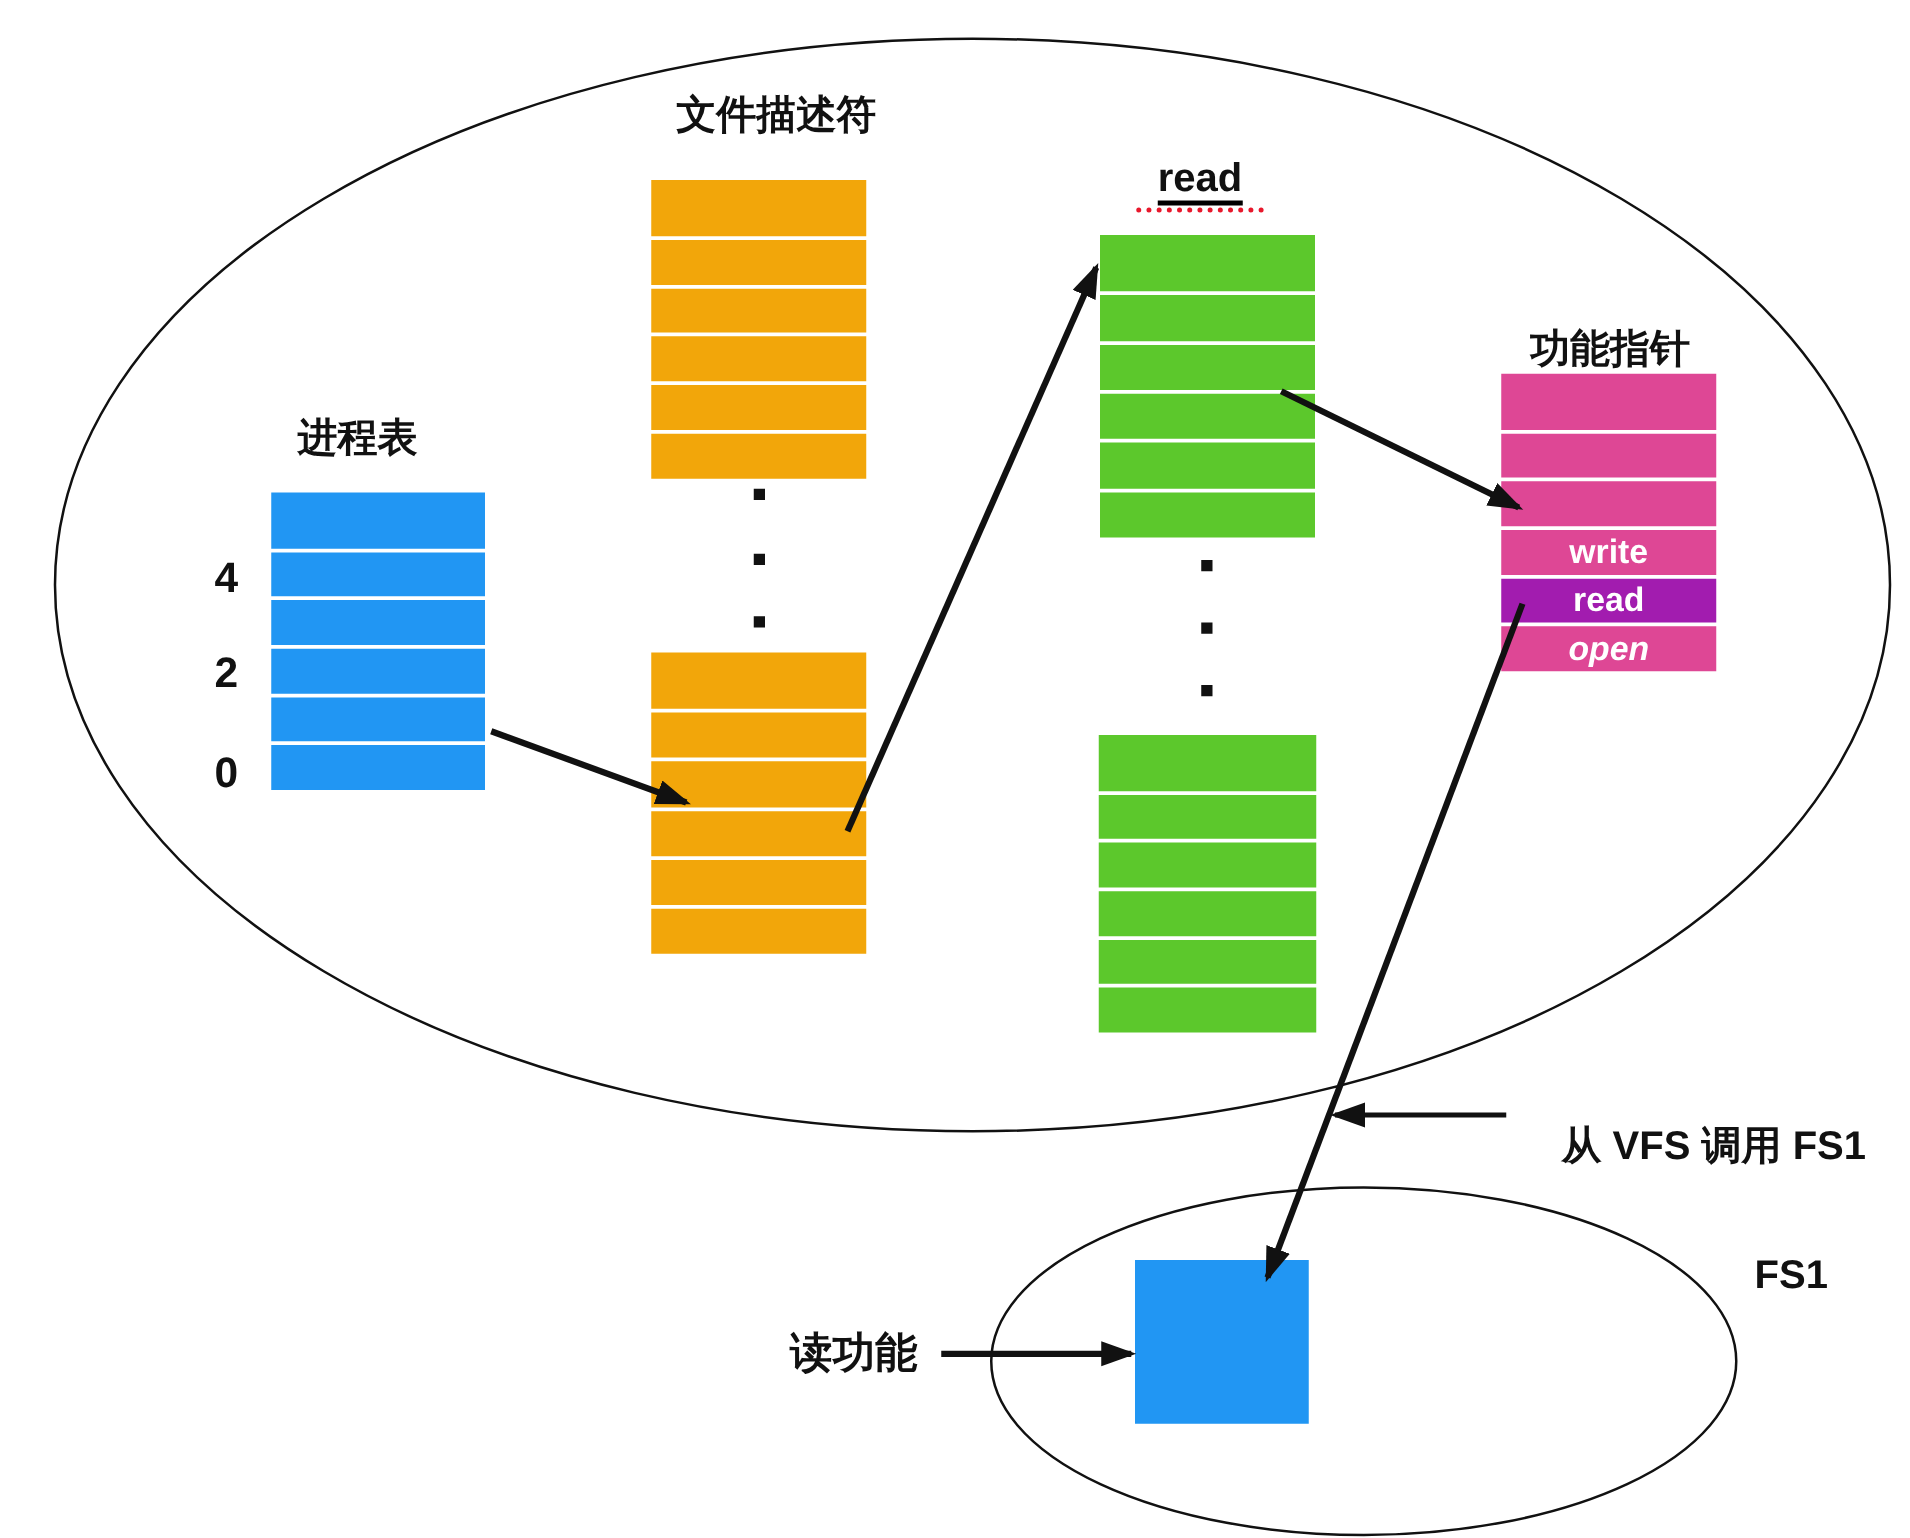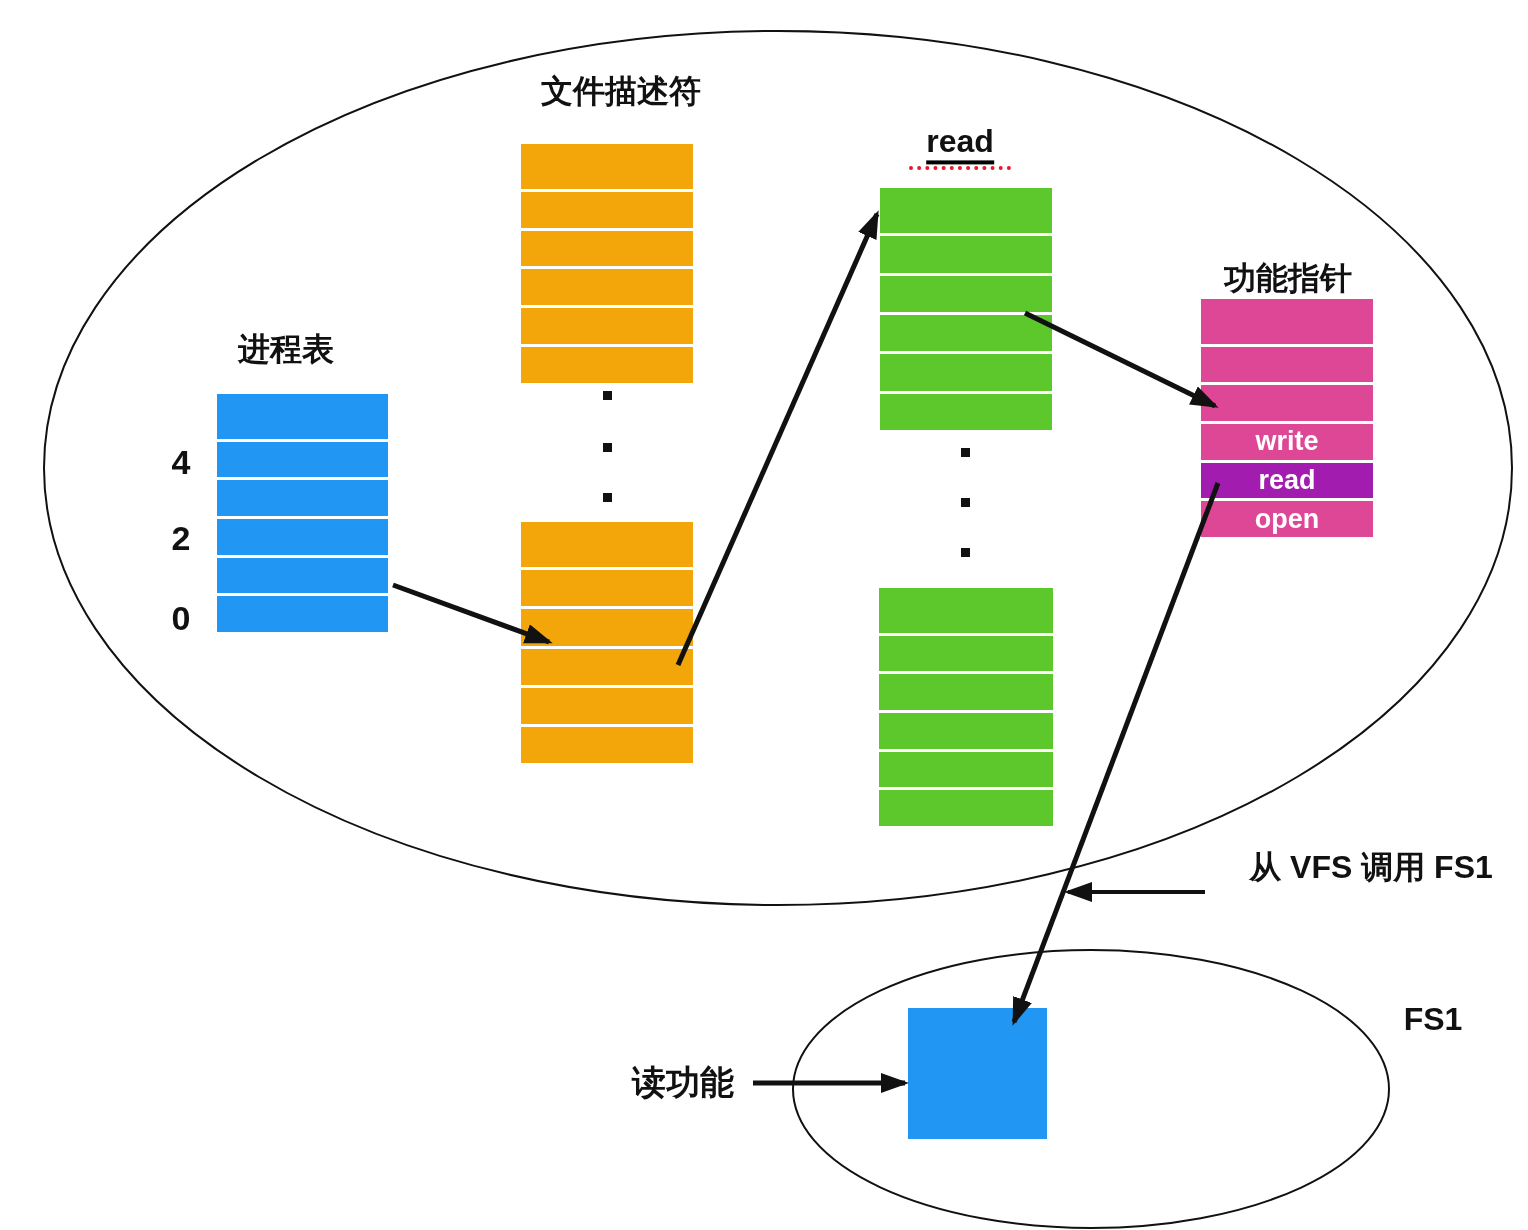--- a/index.html
+++ b/index.html
@@ -77,21 +77,21 @@
 
   <div class="lbl title" style="left:621px; top:92px;">文件描述符</div>
 
   <div class="lbl title vnode-title" style="left:960px; top:142px;">
     <span class="txt">read</span>
   </div>
   <div class="vnode-red-underline" style="left: 909px; top: 166px; border-top-color: rgb(232, 24, 44);"></div>
 
   <div class="lbl title" style="left:1288px; top:279px;">功能指针</div>
 
-  <div class="lbl title" style="left:1371px; top:868px;">从 VFS 调用 FS1</div>
+  <div class="lbl title" style="left:1371px; top:917px;">从 VFS 调用 FS1</div>
 
   <div class="lbl title" style="left:1433px; top:1020px;">FS1</div>
 
   <div class="lbl num" style="left:683px; top:1083px;">读功能</div>
 
   <div class="lbl num" style="left:181px; top:463px;">4</div>
   <div class="lbl num" style="left:181px; top:539px;">2</div>
   <div class="lbl num" style="left:181px; top:619px;">0</div>
 
   <div id="generated-root">
@@ -134,21 +134,21 @@
         <div class="row" style="background: rgb(92, 200, 44);"></div>
         <div class="row" style="background: rgb(92, 200, 44);"></div>
         <div class="row" style="background: rgb(92, 200, 44);"></div>
       </div>
       <div class="dtable" style="left: 1201px; top: 299px; width: 172px; height: 238px;">
         <div class="row" style="background: rgb(222, 71, 149);"></div>
         <div class="row" style="background: rgb(222, 71, 149);"></div>
         <div class="row" style="background: rgb(222, 71, 149);"></div>
         <div class="row" style="background: rgb(222, 71, 149);">write</div>
         <div class="row" style="background: #a21caf;">read</div>
-        <div class="row" style="background: rgb(222, 71, 149);">open</div>
+        <div class="row" style="background: rgb(222, 71, 149); font-style: italic;">open</div>
       </div>
       <div class="block" style="left: 908px; top: 1008px; width: 139px; height: 131px; background: rgb(33, 150, 243);"></div>
       <div class="dot" style="left: 603px; top: 391px;"></div>
       <div class="dot" style="left: 603px; top: 443px;"></div>
       <div class="dot" style="left: 603px; top: 493px;"></div>
       <div class="dot" style="left: 961px; top: 448px;"></div>
       <div class="dot" style="left: 961px; top: 498px;"></div>
       <div class="dot" style="left: 961px; top: 548px;"></div>
     </div>
 

